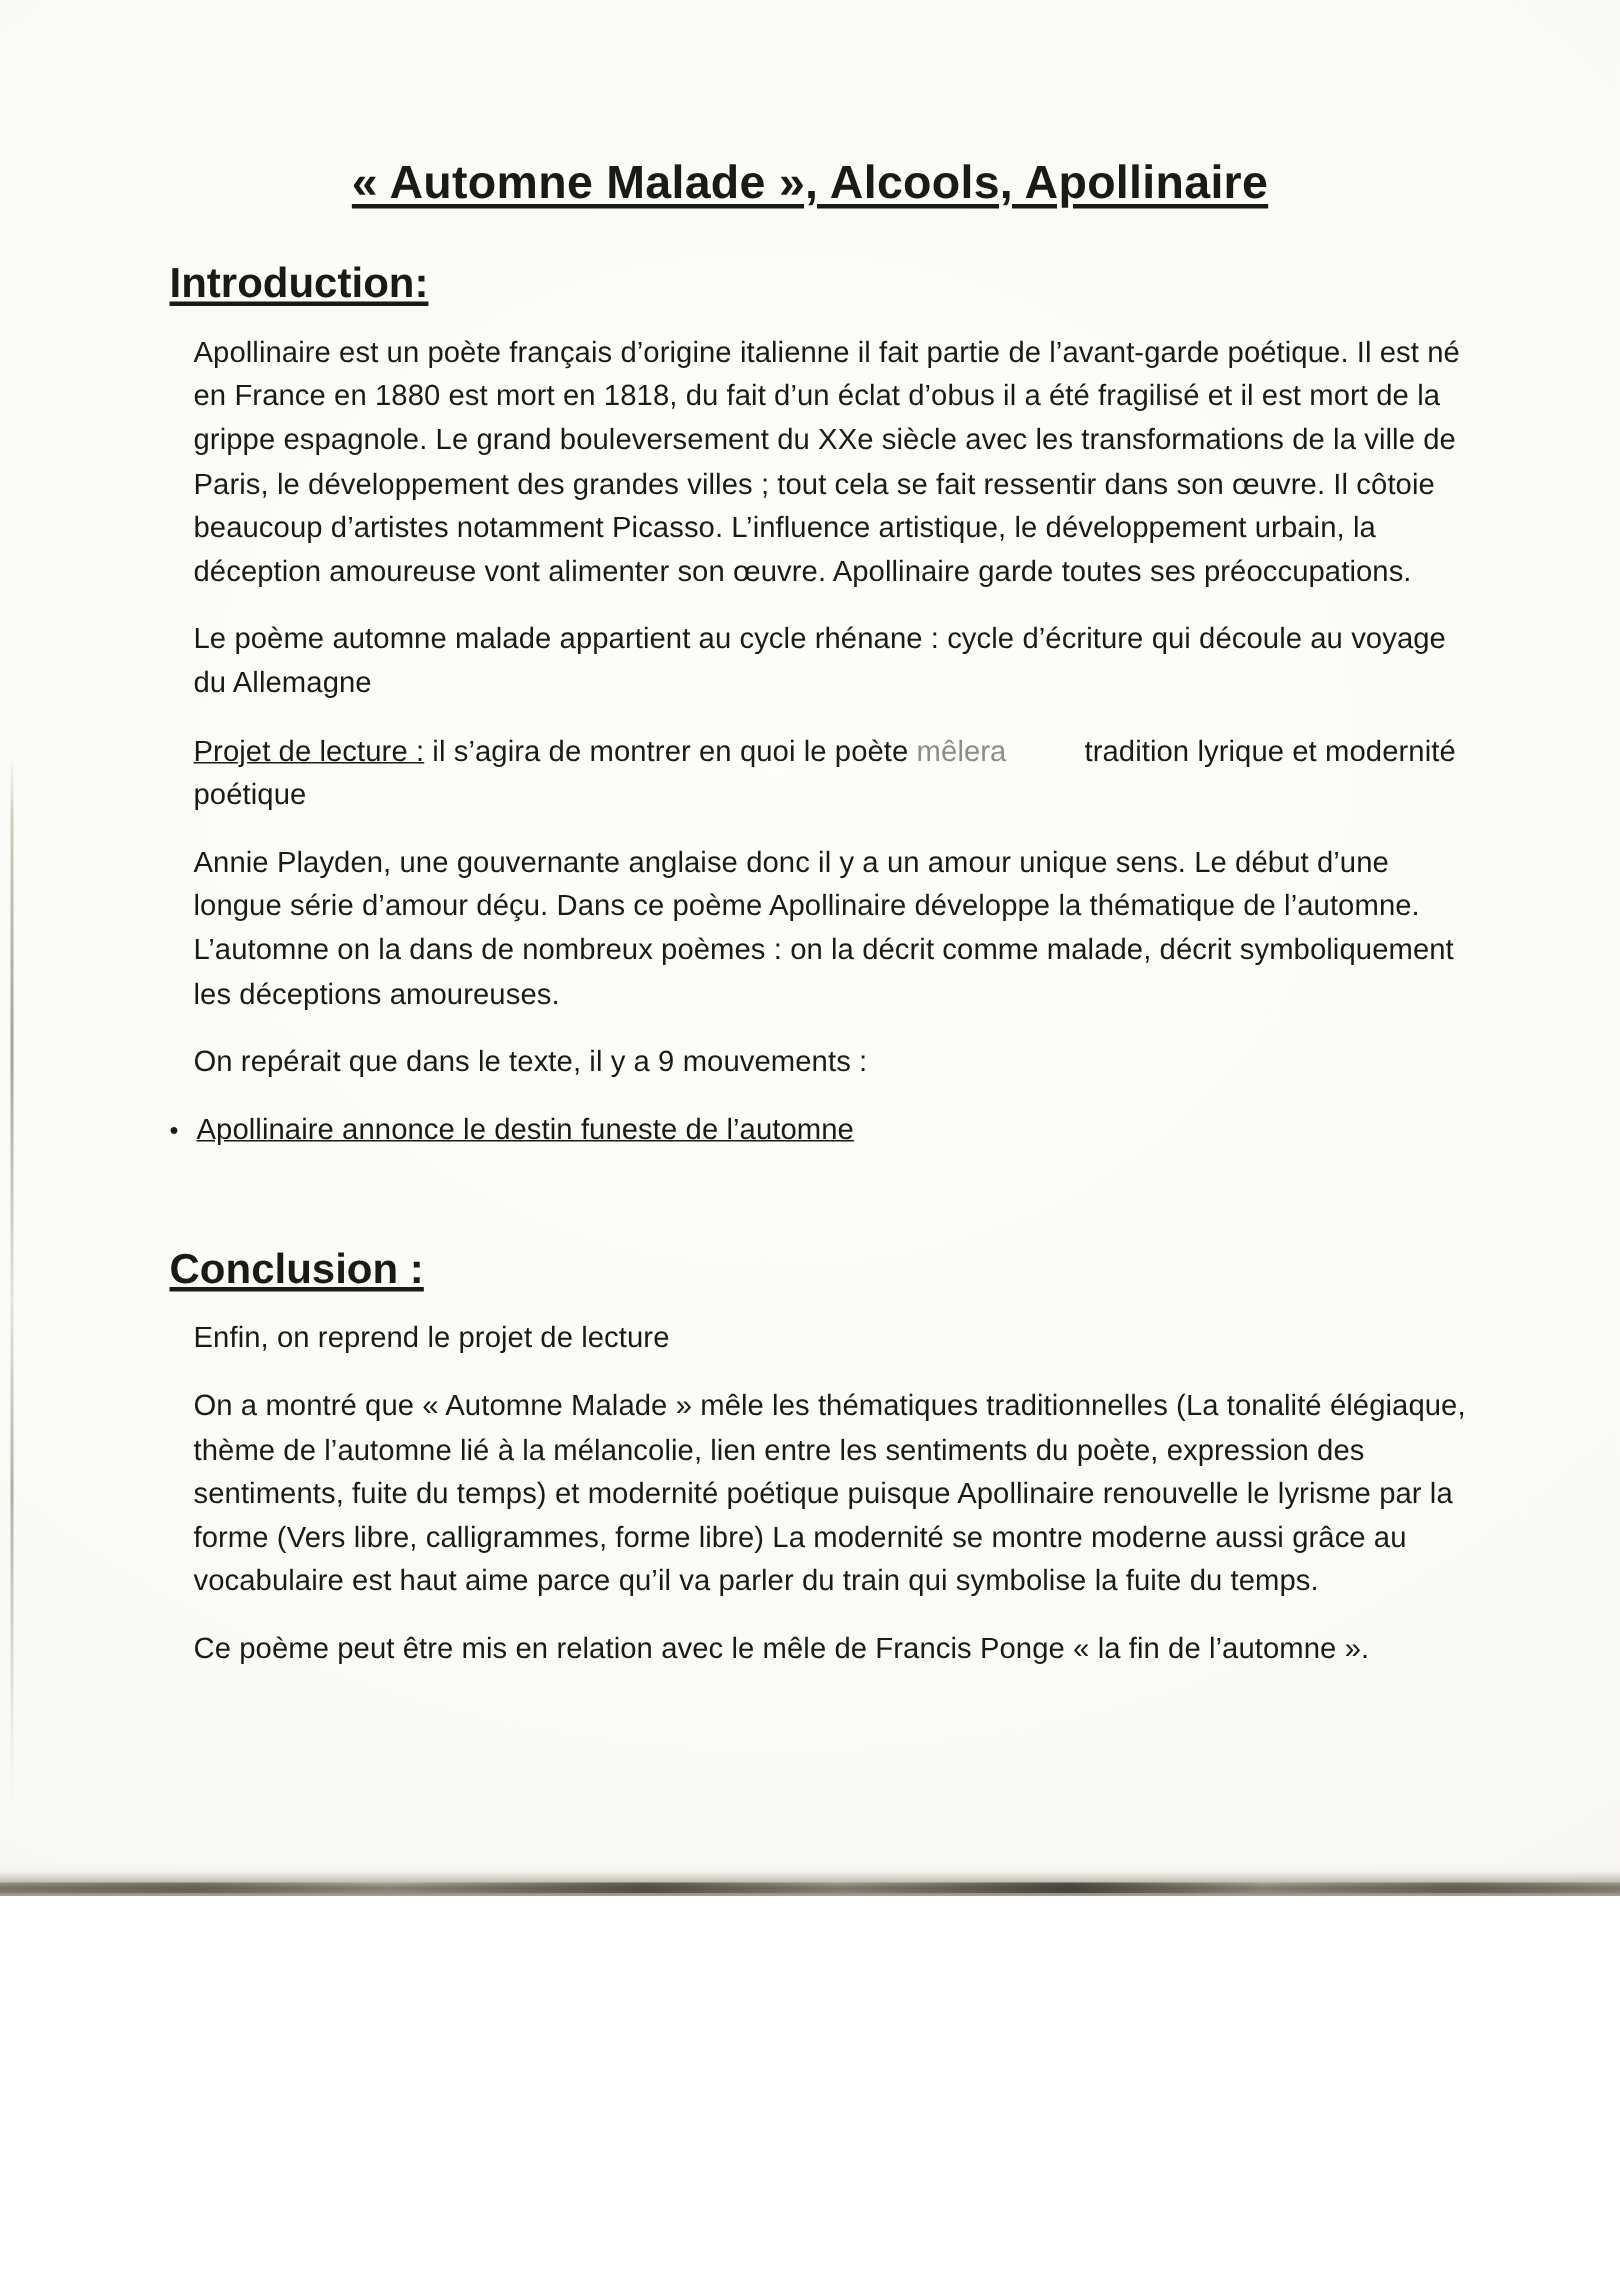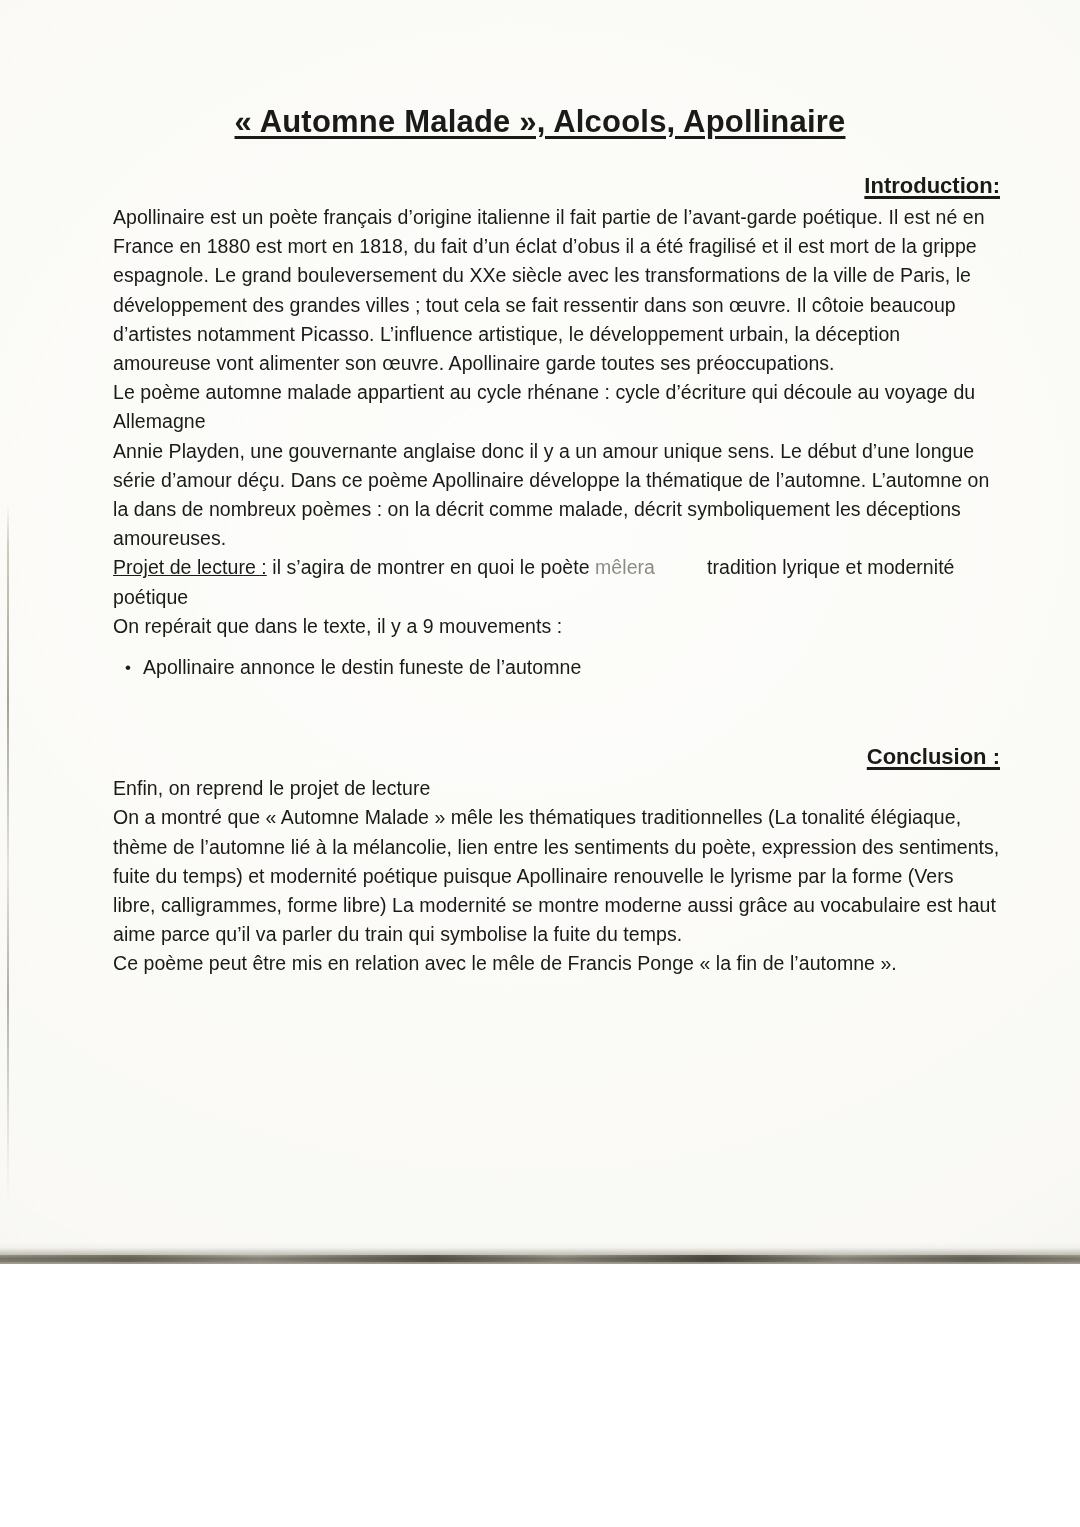--- a/index.html
+++ b/index.html
@@ -97,55 +97,55 @@
     text-decoration-thickness: 3px;
   }
 
   .section {
     padding-left: 113px;
     padding-right: 80px;
   }
 
   .section-heading {
     margin: 0;
-    font-size: 22px;
+    font-size: 28px;
     font-weight: bold;
     text-decoration: underline;
     text-underline-offset: 3px;
     text-decoration-thickness: 2.5px;
-    text-align: right;
   }
 
   #introduction-section { margin-top: 33px; }
   #conclusion-section   { margin-top: 62px; }
 
   .body-text {
     margin: 4px 0 0 0;
     font-size: 19.5px;
     line-height: 29.2px;
     letter-spacing: 0.05px;
   }
 
   .body-text p {
-    margin: 0;
+    margin: 16px;
   }
 
   .faded {
     color: #8e8c85;
   }
 
   .gap-word {
     display: inline-block;
     width: 52px;
   }
 
   .bullet-list {
     list-style: none;
-    margin: 12px;
+    margin: 0;
     padding: 0;
+    text-decoration: underline;
   }
   .bullet-list li {
     position: relative;
     padding-left: 18px;
     font-size: 19.5px;
     line-height: 29.2px;
   }
   .bullet-list li::before {
     content: "\2022";
     position: absolute;
@@ -179,23 +179,23 @@
   <div class="content">
 
     <h1 class="doc-title">« Automne Malade », Alcools, Apollinaire</h1>
 
     <section class="section" id="introduction-section">
       <h2 class="section-heading">Introduction:</h2>
 
       <div class="body-text">
         <p>Apollinaire est un poète français d’origine italienne il fait partie de l’avant-garde poétique. Il est né en France en 1880 est mort en 1818, du fait d’un éclat d’obus il a été fragilisé et il est mort de la grippe espagnole. Le grand bouleversement du XXe siècle avec les transformations de la ville de Paris, le développement des grandes villes ; tout cela se fait ressentir dans son œuvre. Il côtoie beaucoup d’artistes notamment Picasso. L’influence artistique, le développement urbain, la déception amoureuse vont alimenter son œuvre. Apollinaire garde toutes ses préoccupations.</p>
         <p>Le poème automne malade appartient au cycle rhénane : cycle d’écriture qui découle au voyage du Allemagne</p>
+        <p><u>Projet de lecture :</u><span> il s’agira de montrer en quoi le poète </span><span class="faded">mêlera</span><span class="gap-word"></span><span>tradition lyrique et modernité poétique</span></p>
+
         <p>Annie Playden, une gouvernante anglaise donc il y a un amour unique sens. Le début d’une longue série d’amour déçu. Dans ce poème Apollinaire développe la thématique de l’automne. L’automne on la dans de nombreux poèmes : on la décrit comme malade, décrit symboliquement les déceptions amoureuses.</p>
-
-        <p><u>Projet de lecture :</u><span> il s’agira de montrer en quoi le poète </span><span class="faded">mêlera</span><span class="gap-word"></span><span>tradition lyrique et modernité poétique</span></p>
 
         <p>On repérait que dans le texte, il y a 9 mouvements :</p>
 
         <ul class="bullet-list">
           <li>Apollinaire annonce le destin funeste de l’automne</li>
         </ul>
       </div>
     </section>
 
     <section class="section" id="conclusion-section">

